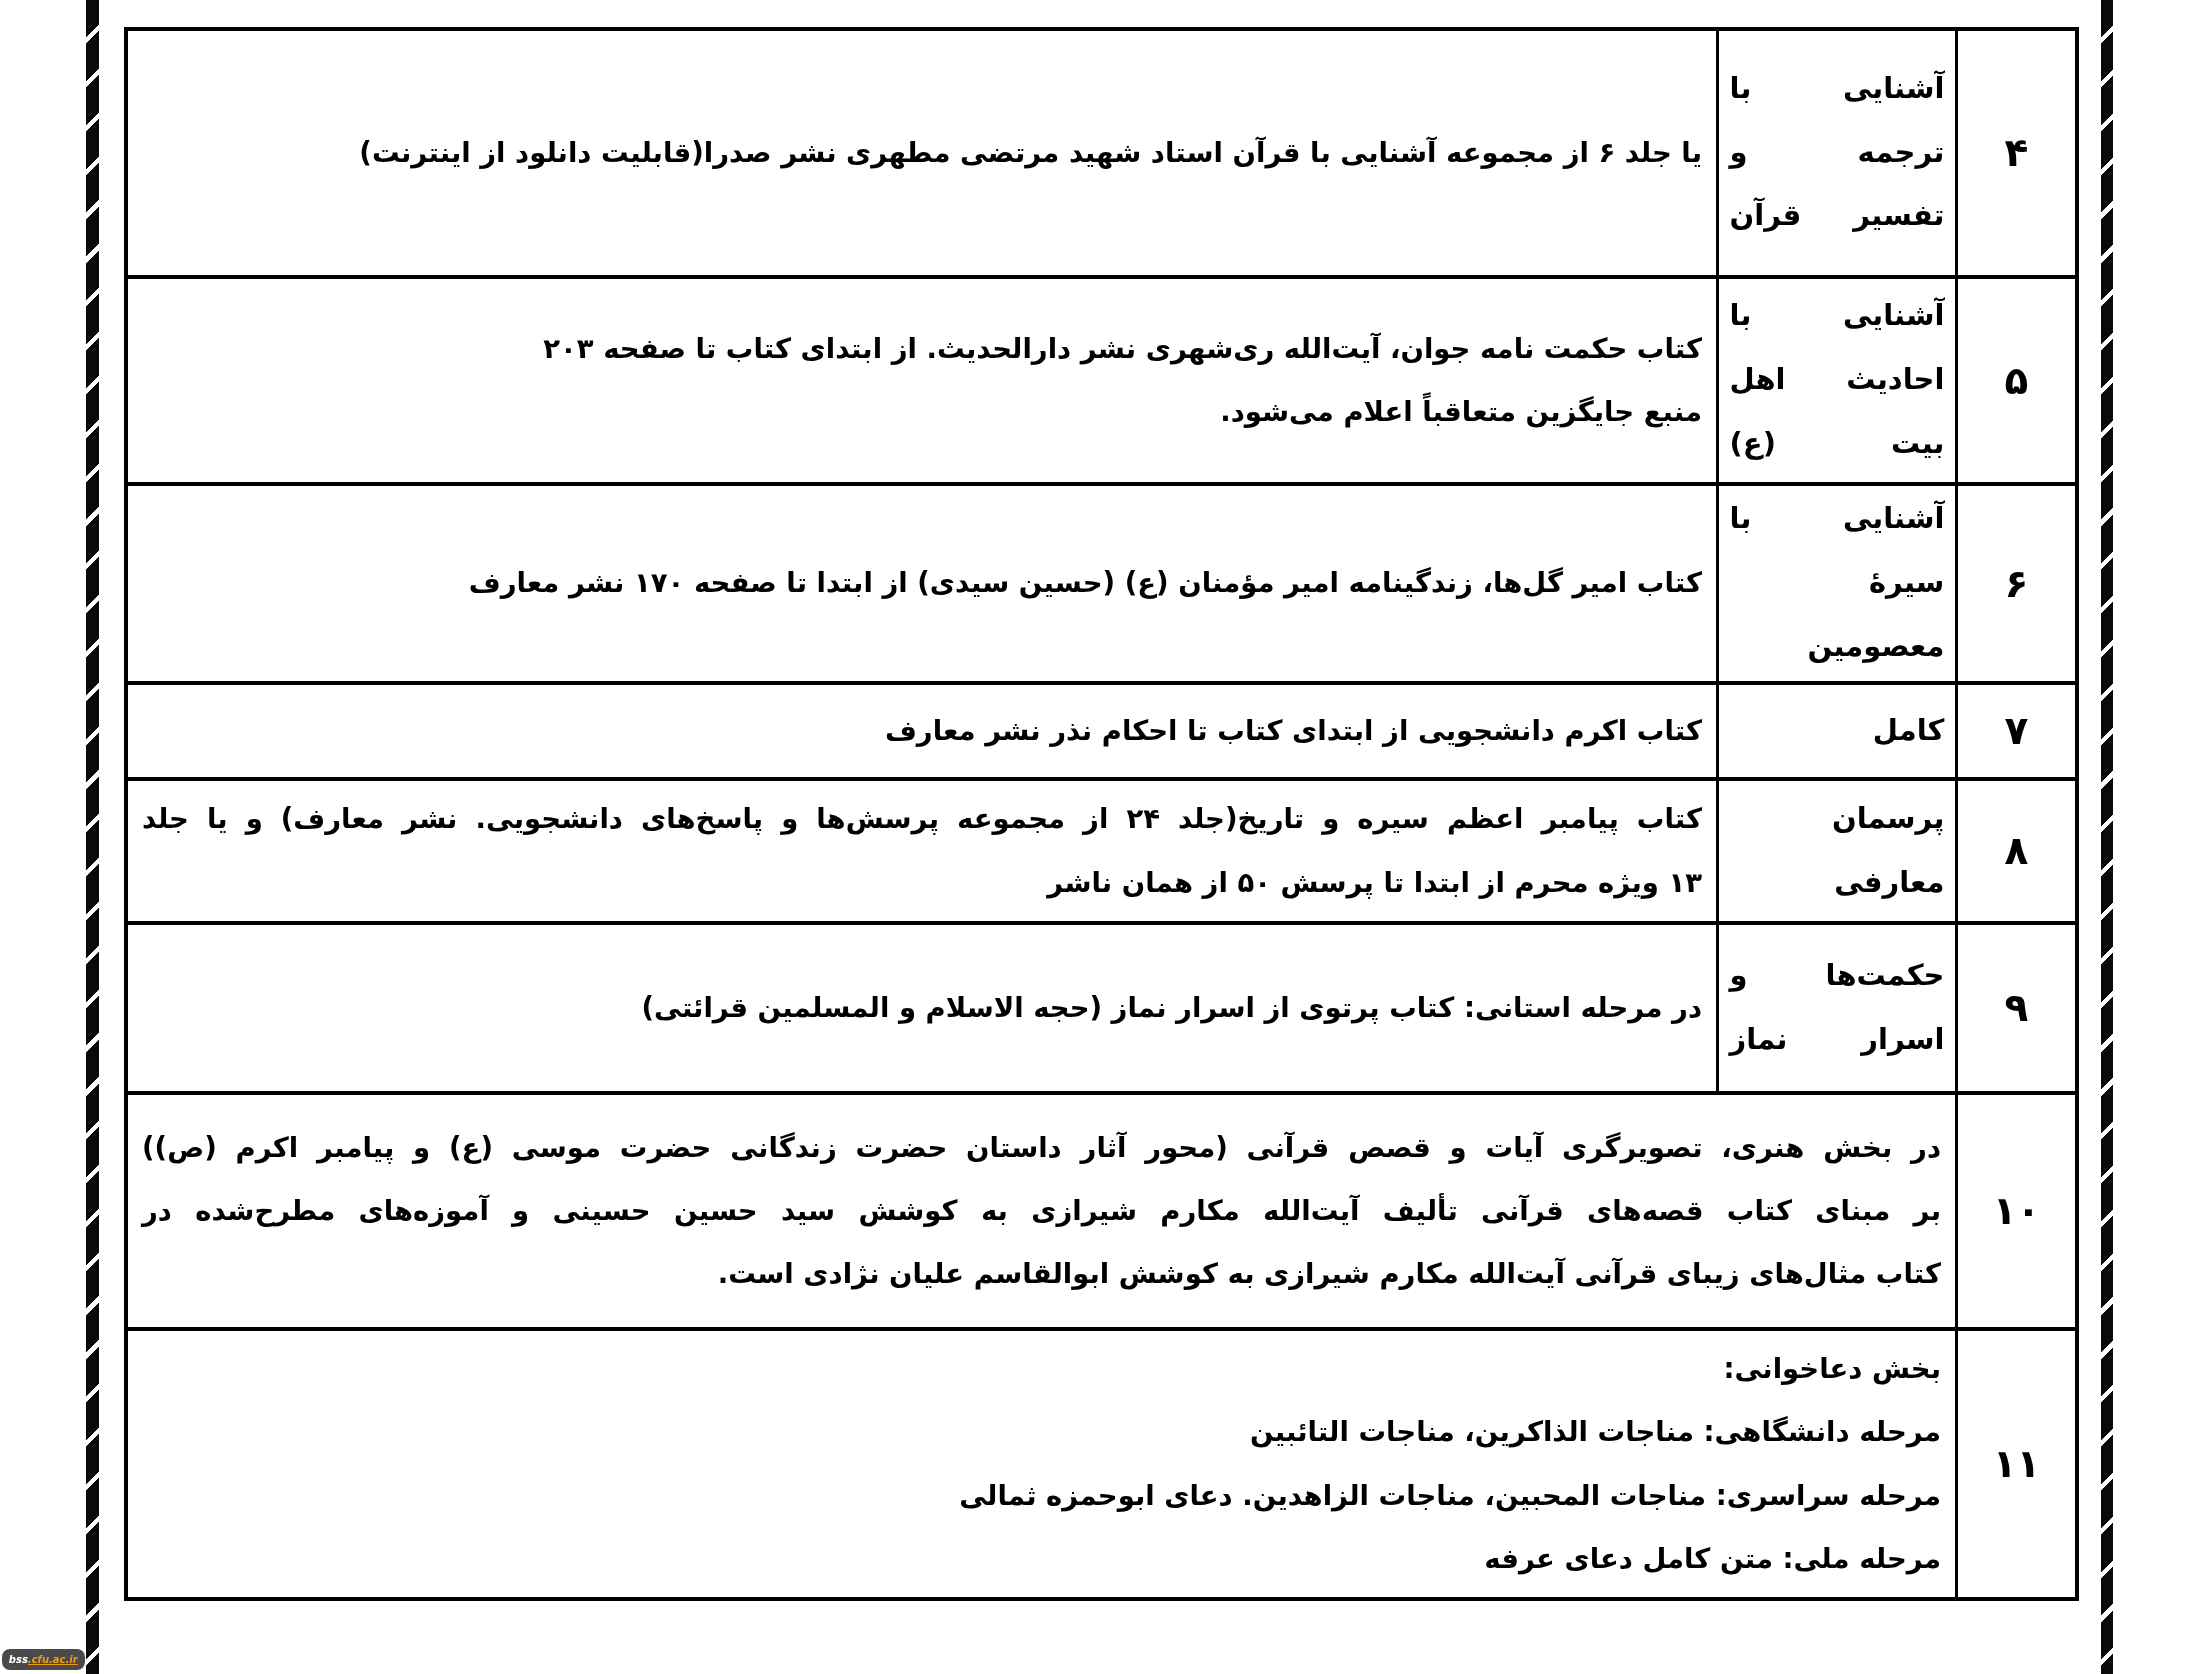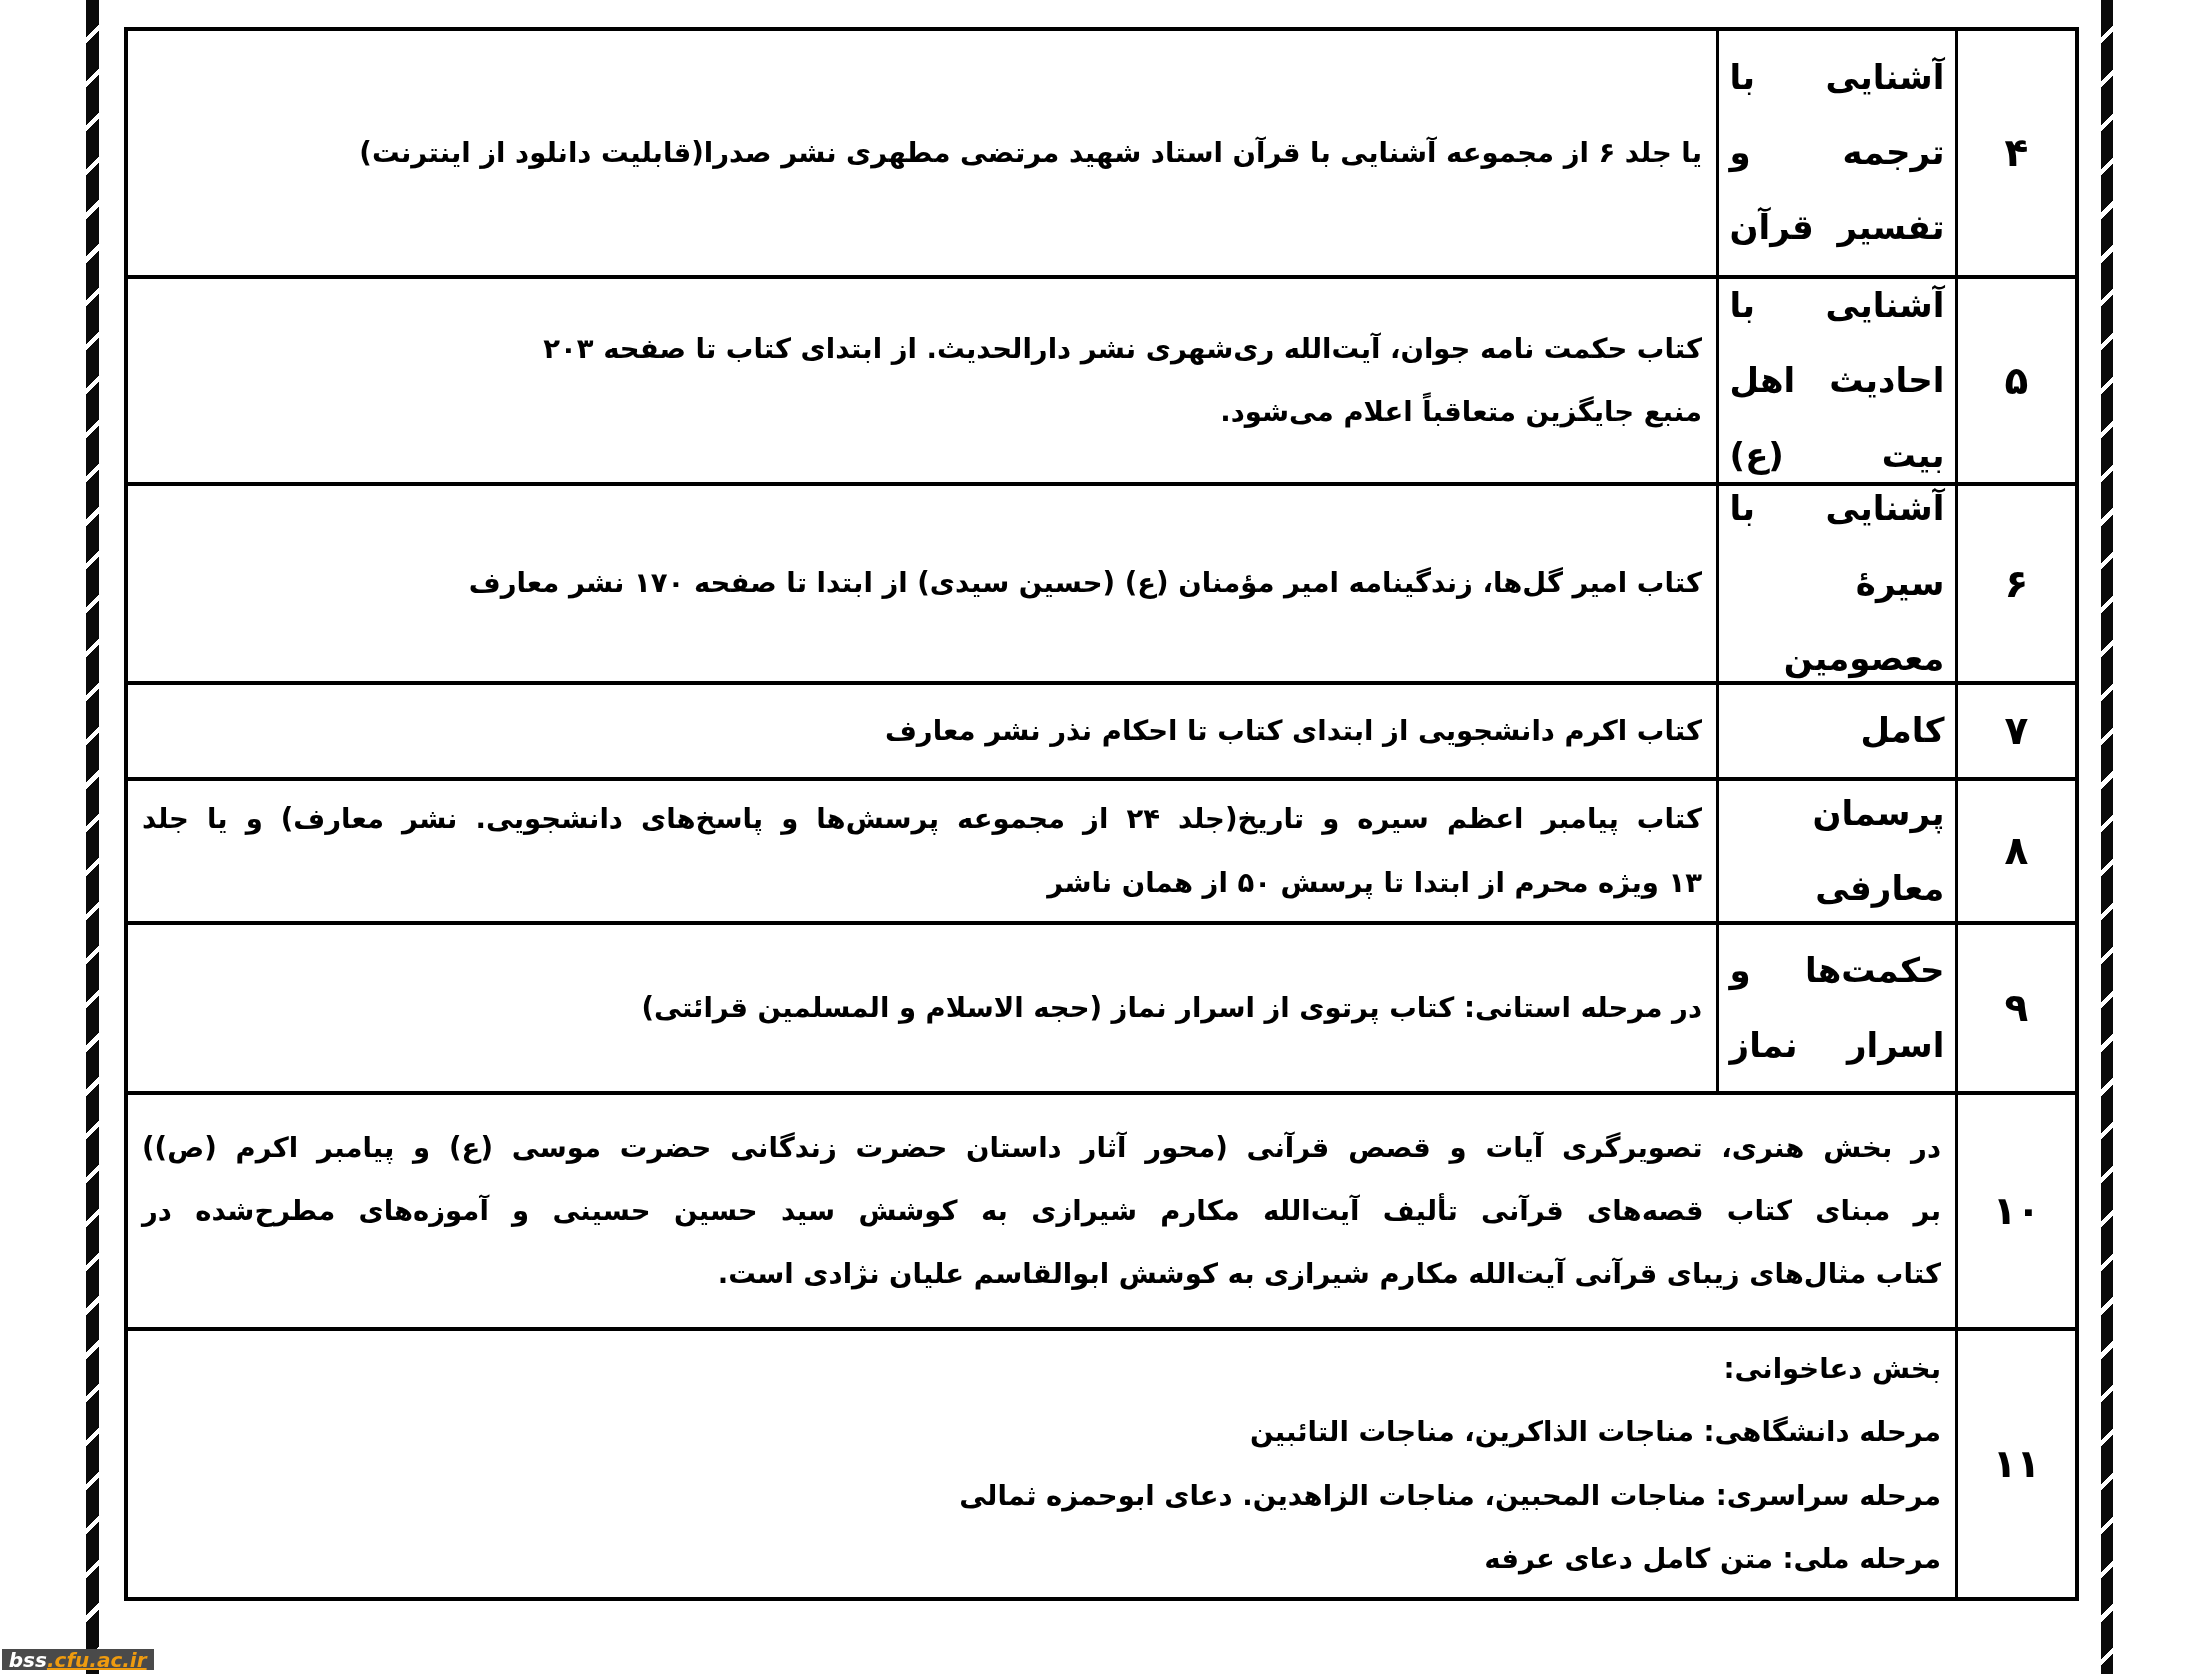--- a/index.html
+++ b/index.html
@@ -29,40 +29,41 @@
   .cell{
     display:flex;flex-direction:column;justify-content:center;
     box-sizing:border-box;overflow:hidden;
   }
   .cell.num{
     align-items:center;border-left:3.5px solid #000;
     font-size:39px;font-weight:bold;
   }
   .cell.cat{
     border-left:3.5px solid #000;padding:0 10.6px;
-    font-size:34px;font-weight:bold;
+    font-size:29px;font-weight:bold;
   }
   .cell.desc{padding:0 14px;font-size:27.5px;font-weight:bold;}
   .cell.merged{grid-column:2/4;}
   .cat-line{line-height:2.2;text-align:justify;text-align-last:justify;}
   .desc-line{line-height:2.3;}
   .desc-line.stretch{text-align:justify;text-align-last:justify;}
   .desc-line.center{text-align:right;}
   .desc-line.right{text-align:right;}
 
   
   .h4{height:248px;}.h5{height:207px;}.h6{height:199px;}.h7{height:96px;}
   .h8{height:144px;}.h9{height:170px;}.h10{height:236px;}.h11{height:266px;}
 
   
   .watermark{
     position:absolute;left:1.8px;top:1649px;height:21px;
     background:#4a4a4a;display:flex;align-items:center;padding:0 7px;
-    font-size:20px;font-weight:bold;font-style:italic;direction:ltr;
+    font-size:10px;font-weight:bold;font-style:italic;direction:ltr;
     font-family:"DejaVu Sans",sans-serif;
+    border-radius:8px;
   }
   .watermark .wm-prefix{color:#ffffff;}
   .watermark .wm-suffix{color:#ef9b0f;text-decoration:underline;}
 </style>
 </head>
 <body>
 
 <div class="stripe left"></div>
 <div class="stripe right"></div>
 

